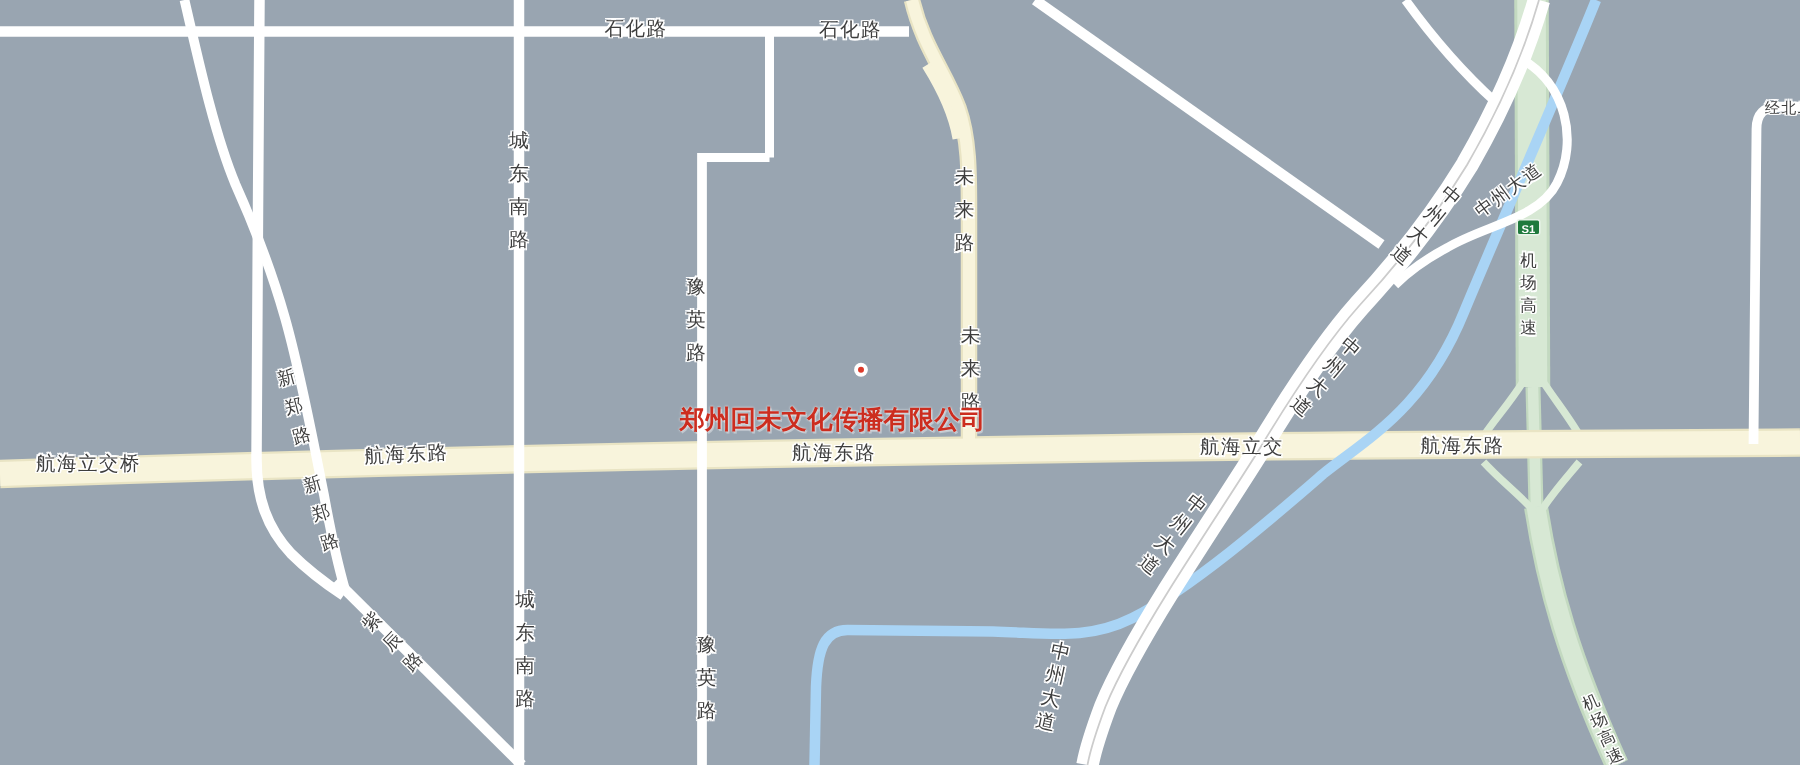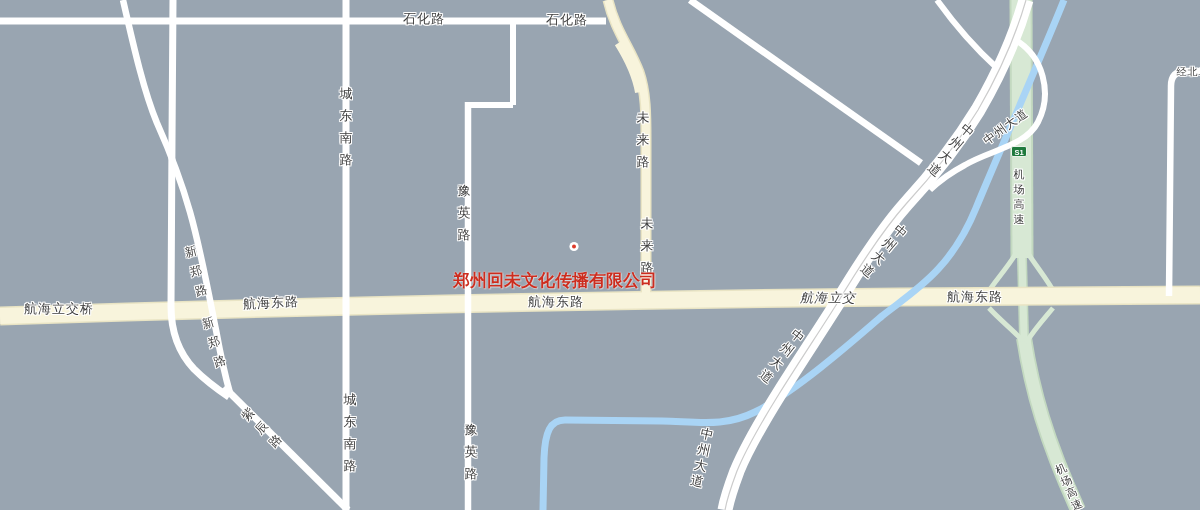--- a/index.html
+++ b/index.html
@@ -137,21 +137,21 @@
         <span style="line-height: 20px;">路</span>
       </div>
       <div class="maplabel vert" style="left: 262px; top: 428px; font-size: 12px; transform: translate(-50%, -50%) rotate(-46deg);">
         <span style="line-height: 19px;">紫</span>
         <span style="line-height: 19px;">辰</span>
         <span style="line-height: 19px;">路</span>
       </div>
       <div class="maplabel" style="left: 59px; top: 309px; font-size: 13px; transform: translate(-50%, -50%) rotate(0deg);">航海立交桥</div>
       <div class="maplabel" style="left: 271px; top: 303px; font-size: 13px; transform: translate(-50%, -50%) rotate(-3deg);">航海东路</div>
       <div class="maplabel" style="left: 556px; top: 302px; font-size: 13px; transform: translate(-50%, -50%) rotate(0deg);">航海东路</div>
-      <div class="maplabel" style="left: 828px; top: 298px; font-size: 13px; transform: translate(-50%, -50%) rotate(0deg); font-style: italic;">航海立交</div>
+      <div class="maplabel" style="left: 828px; top: 298px; font-size: 13px; transform: translate(-50%, -50%) rotate(0deg);">航海立交</div>
       <div class="maplabel" style="left: 975px; top: 297px; font-size: 13px; transform: translate(-50%, -50%) rotate(0deg);">航海东路</div>
       <div class="maplabel vert" style="left: 951px; top: 150px; font-size: 13px; transform: translate(-50%, -50%) rotate(40deg);">
         <span style="line-height: 17px;">中</span>
         <span style="line-height: 17px;">州</span>
         <span style="line-height: 17px;">大</span>
         <span style="line-height: 17px;">道</span>
       </div>
       <div class="maplabel vert" style="left: 884px; top: 251px; font-size: 13px; transform: translate(-50%, -50%) rotate(40deg);">
         <span style="line-height: 17px;">中</span>
         <span style="line-height: 17px;">州</span>

